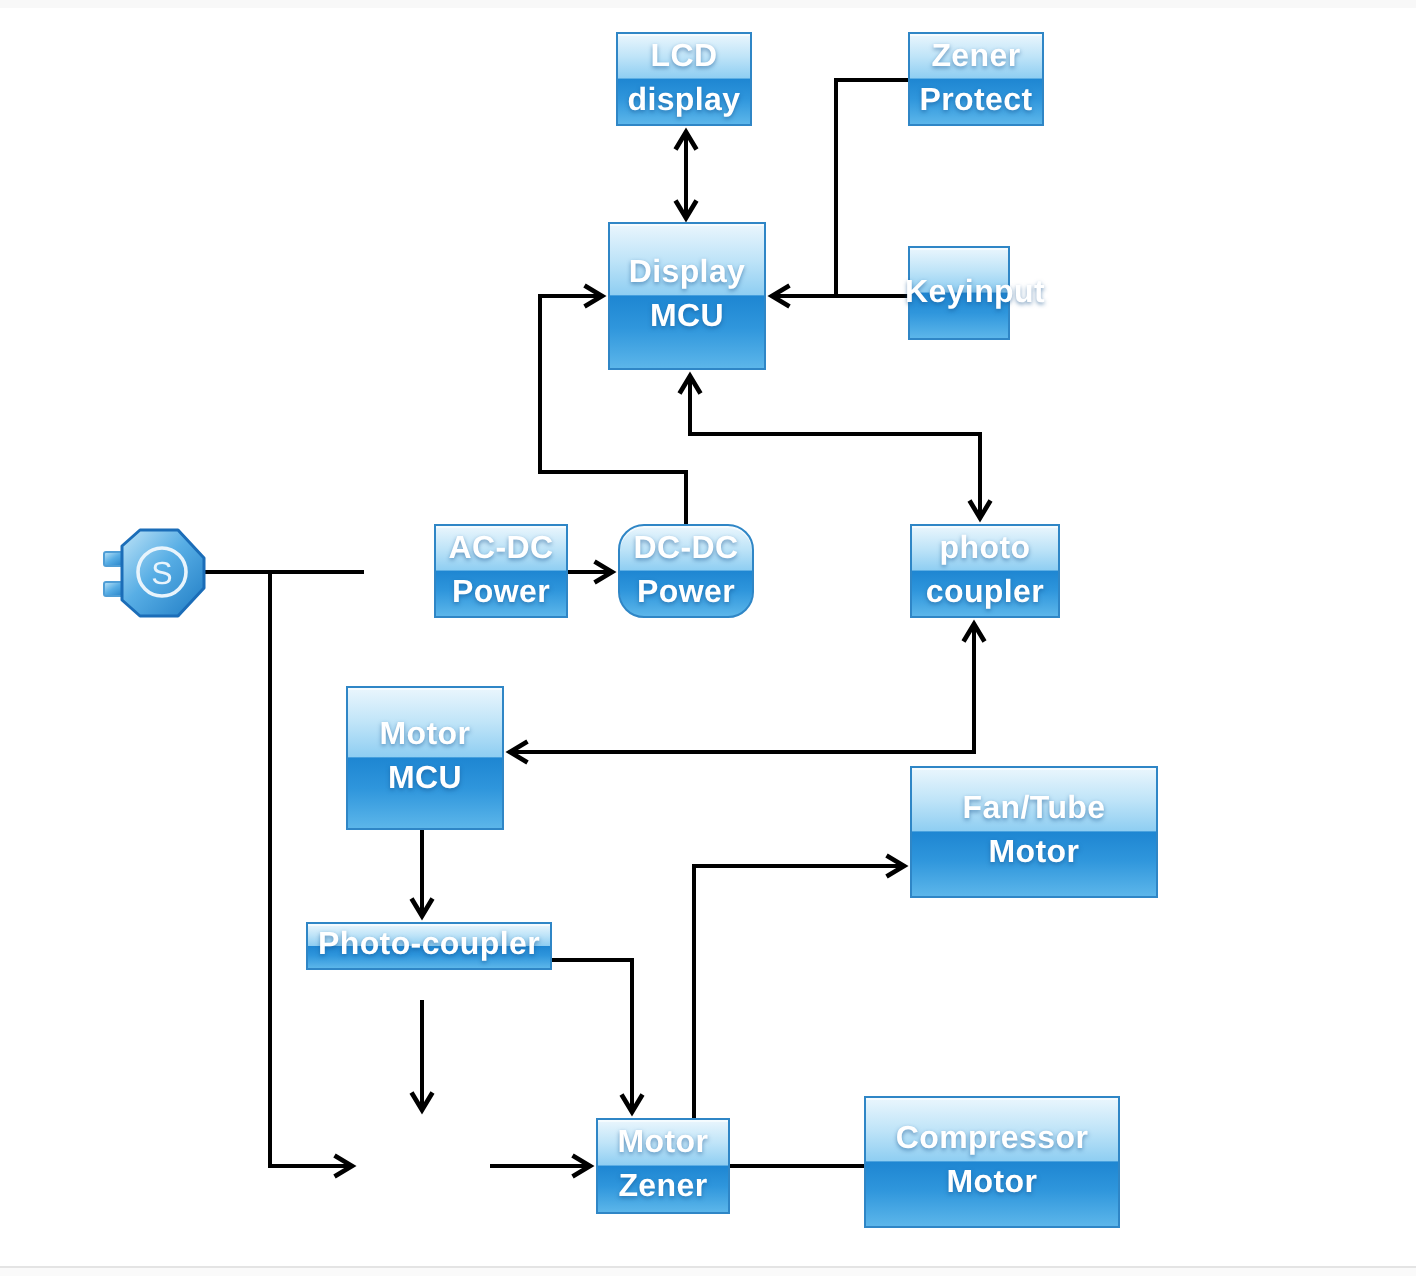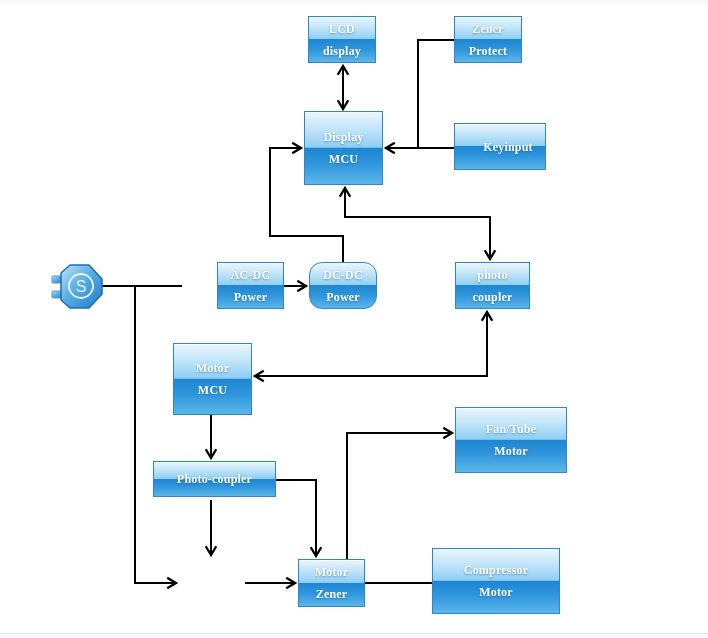--- a/index.html
+++ b/index.html
@@ -6,40 +6,39 @@
   #canvas{
     position:relative;width:708px;height:638px;background:#ffffff;overflow:hidden;
     font-family:"Liberation Sans",sans-serif;
   }
   #top-strip{position:absolute;left:0;top:0;width:708px;height:4px;background:#f8f8f8;}
   #bottom-strip{position:absolute;left:0;top:633px;width:708px;height:5px;background:#fafafa;border-top:1px solid #e4e4e4;}
   #wires{position:absolute;left:0;top:0;width:708px;height:638px;}
   .node{
     position:absolute;box-sizing:border-box;
     display:flex;flex-direction:column;align-items:center;justify-content:center;
-    color:#ffffff;font-weight:bold;font-size:12px;letter-spacing:.2px;line-height:22px;
+    color:#ffffff;font-weight:bold;font-size:16px;letter-spacing:.2px;line-height:22px;
     text-align:center;white-space:nowrap;
     background:linear-gradient(180deg,#eaf6fd 0%,#bfe4f8 25%,#8fcef2 49%,#1e86d2 50%,#2f96dc 72%,#5cb6ea 100%);
     border:1px solid #2f86c6;
     box-shadow:inset 0 1px 0 rgba(255,255,255,.55);
     text-shadow:0 1px 2px rgba(21,82,141,.55);
-    font-family:Liberation Serif, serif;
   }
   .n-lcd  {left:308px;top:16px; width:68px; height:47px;}
   .n-zener{left:454px;top:16px; width:68px; height:47px;}
   .n-dmcu {left:304px;top:111px;width:79px; height:74px;}
-  .n-key  {left:454px;top:123px;width:92px; height:47px;padding-left:16px;}
+  .n-key  {left:454px;top:123px;width:51px; height:47px;padding-left:16px;}
   .n-acdc {left:181px;top:262px;width:67px; height:47px;margin-left:36px;}
   .n-dcdc {left:309px;top:262px;width:68px; height:47px;border-radius:13px;}
   .n-pct  {left:455px;top:262px;width:75px; height:47px;}
   .n-mmcu {left:173px;top:343px;width:79px; height:72px;}
-  .n-pcm  {left:153px;top:461px;width:123px;height:36px;}
+  .n-pcm  {left:153px;top:461px;width:123px;height:24px;}
   .n-triac{left:179px;top:558px;width:66px; height:49px;}
   .n-mdrv {left:298px;top:559px;width:67px; height:48px;}
-  .n-fan  {left:455px;top:407px;width:112px;height:66px;}
+  .n-fan  {left:455px;top:383px;width:124px;height:66px;}
   .n-comp {left:432px;top:548px;width:128px;height:66px;}
 </style>
 </head>
 <body>
 
 <div id="canvas">
   <div id="top-strip"></div>
 
   <svg id="wires" viewBox="0 0 708 638" xmlns="http://www.w3.org/2000/svg">
     <defs>

